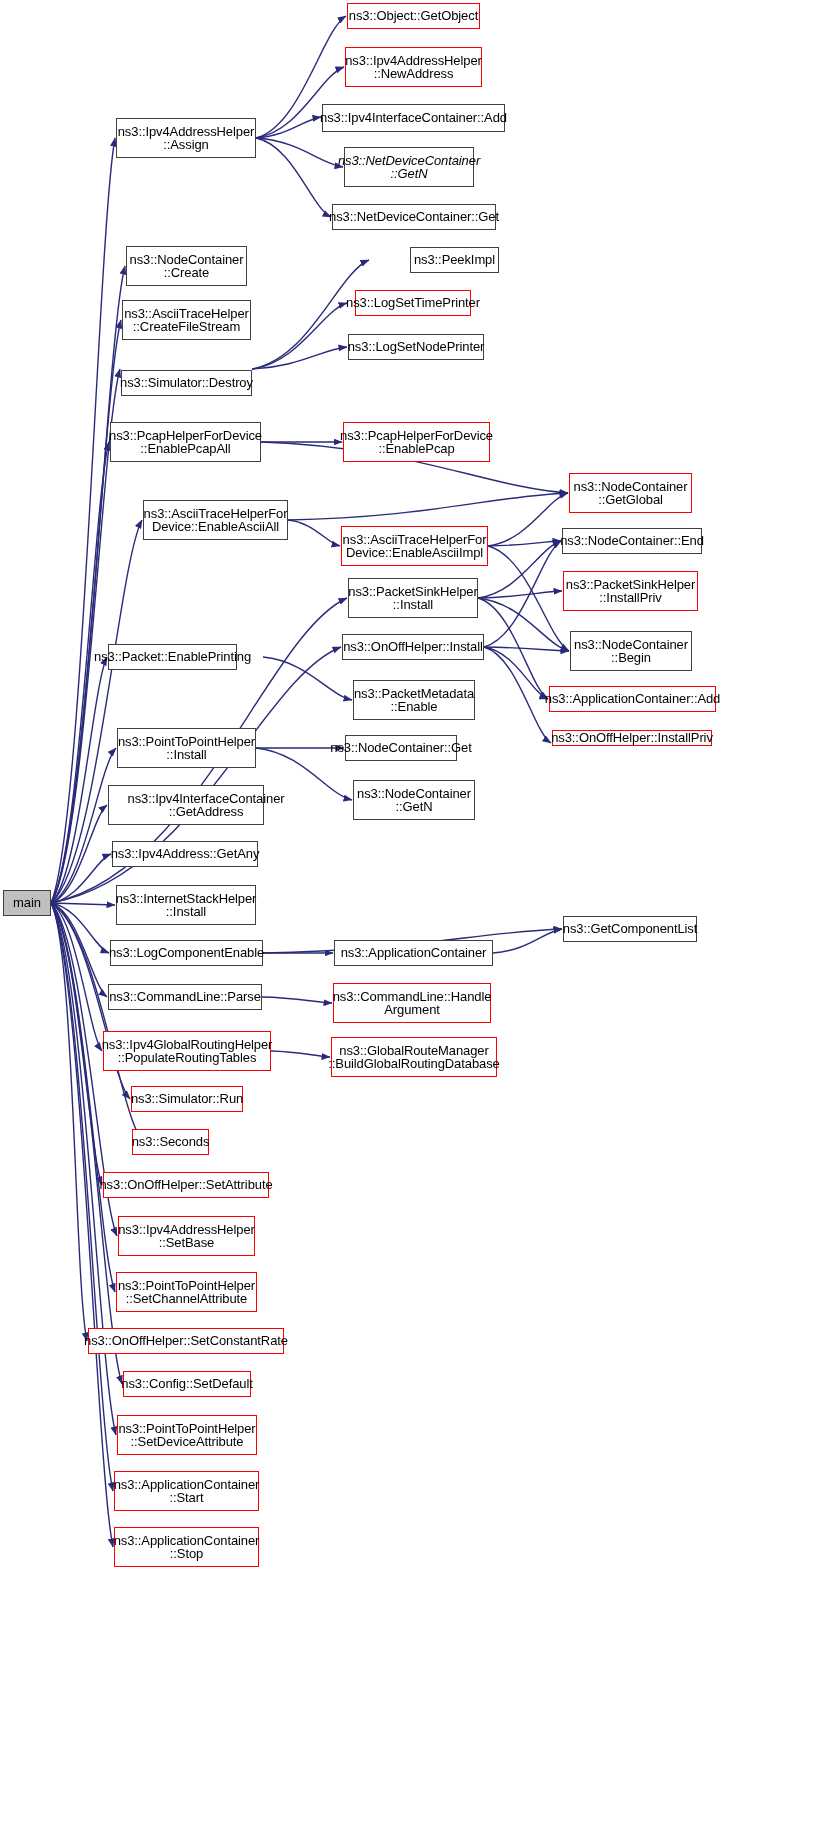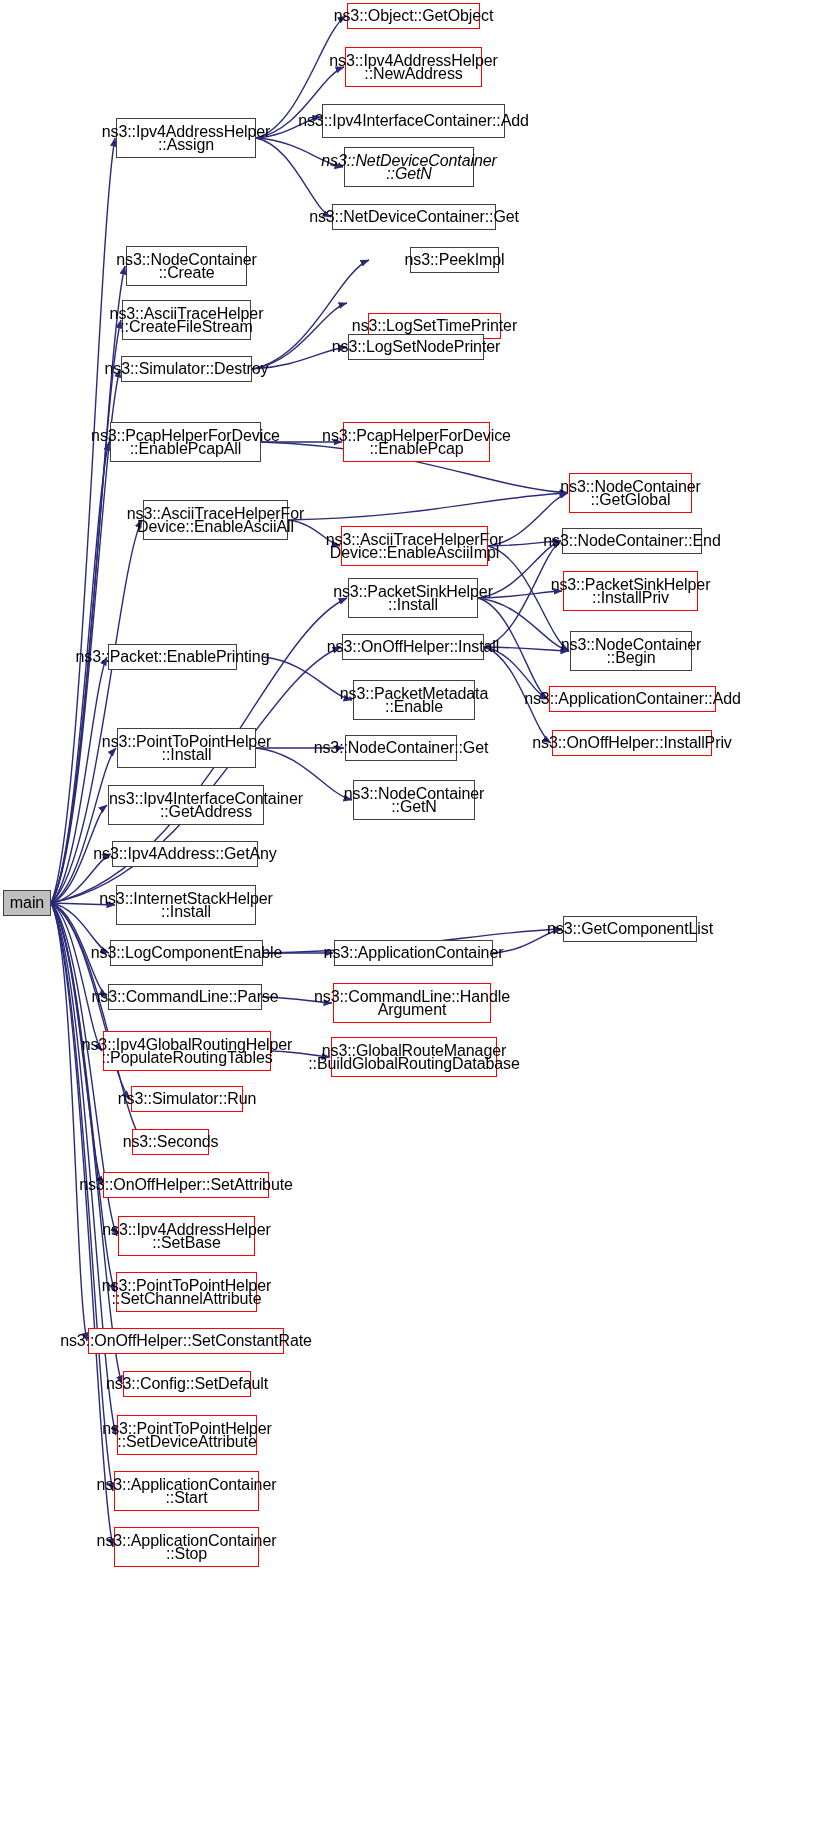--- a/index.html
+++ b/index.html
@@ -12,21 +12,21 @@
   }
   svg.edges{position:absolute;left:0;top:0;width:840px;height:1832px;pointer-events:none;}
   .node{
     position:absolute;
     box-sizing:border-box;
     display:flex;align-items:center;justify-content:center;
     text-align:center;
     background:#ffffff;
     border:1px solid #404040;
     color:#000000;
-    font-size:16px;
+    font-size:13px;
     line-height:13.5px;
     letter-spacing:-0.1px;
     white-space:pre-line;
     z-index:5;
   }
   .node.red{border:1px solid #ff0000;}
   .node.cur{background:#bfbfbf;border:1px solid #404040;}
 </style>
 </head>
 <body>
@@ -95,54 +95,54 @@
         <path d="M51,903 C86.64,951.1 103.2,1326.28 122,1384"></path>
         <path d="M51,903 C83.67,956.2 98.85,1371.16 116,1435"></path>
         <path d="M51,903 C82.185,961.8 96.675,1420.44 113,1491"></path>
         <path d="M51,903 C82.185,967.4 96.675,1469.72 113,1547"></path>
       </g>
   </svg>
   <div id="node-layer">
       <div class="node red" style="left: 347px; top: 3px; width: 133px; height: 26px;"><span>ns3::Object::GetObject</span></div>
       <div class="node red" style="left: 345px; top: 47px; width: 137px; height: 40px;"><span>ns3::Ipv4AddressHelper
 ::NewAddress</span></div>
-      <div class="node" style="left: 322px; top: 104px; width: 183px; height: 34px;"><span>ns3::Ipv4InterfaceContainer::Add</span></div>
+      <div class="node" style="left: 322px; top: 104px; width: 183px; height: 28px;"><span>ns3::Ipv4InterfaceContainer::Add</span></div>
       <div class="node" style="left: 344px; top: 147px; width: 130px; height: 40px; font-style: italic;"><span>ns3::NetDeviceContainer
 ::GetN</span></div>
       <div class="node" style="left: 332px; top: 204px; width: 164px; height: 26px;"><span>ns3::NetDeviceContainer::Get</span></div>
       <div class="node" style="left: 116px; top: 118px; width: 140px; height: 40px;"><span>ns3::Ipv4AddressHelper
 ::Assign</span></div>
       <div class="node" style="left: 126px; top: 246px; width: 121px; height: 40px;"><span>ns3::NodeContainer
 ::Create</span></div>
       <div class="node" style="left: 122px; top: 300px; width: 129px; height: 40px;"><span>ns3::AsciiTraceHelper
 ::CreateFileStream</span></div>
-      <div class="node" style="left: 121px; top: 356px; width: 131px; height: 26px;"><span>ns3::Simulator::Destroy</span></div>
+      <div class="node" style="left: 121px; top: 370px; width: 131px; height: 26px;"><span>ns3::Simulator::Destroy</span></div>
       <div class="node" style="left: 376px; top: 247px; width: 89px; height: 26px; margin-left: 34px;"><span>ns3::PeekImpl</span></div>
-      <div class="node red" style="left: 368px; top: 290px; width: 133px; height: 26px; margin-top: 23px;"><span>ns3::LogSetTimePrinter</span></div>
+      <div class="node red" style="left: 355px; top: 290px; width: 116px; height: 26px;"><span>ns3::LogSetTimePrinter</span></div>
       <div class="node" style="left: 348px; top: 334px; width: 136px; height: 26px;"><span>ns3::LogSetNodePrinter</span></div>
       <div class="node" style="left: 110px; top: 422px; width: 151px; height: 40px;"><span>ns3::PcapHelperForDevice
 ::EnablePcapAll</span></div>
       <div class="node red" style="left: 343px; top: 422px; width: 147px; height: 40px;"><span>ns3::PcapHelperForDevice
 ::EnablePcap</span></div>
       <div class="node" style="left: 143px; top: 500px; width: 145px; height: 40px;"><span>ns3::AsciiTraceHelperFor
 Device::EnableAsciiAll</span></div>
       <div class="node red" style="left: 341px; top: 526px; width: 147px; height: 40px;"><span>ns3::AsciiTraceHelperFor
 Device::EnableAsciiImpl</span></div>
       <div class="node red" style="left: 569px; top: 473px; width: 123px; height: 40px;"><span>ns3::NodeContainer
 ::GetGlobal</span></div>
       <div class="node" style="left: 562px; top: 528px; width: 140px; height: 26px;"><span>ns3::NodeContainer::End</span></div>
       <div class="node" style="left: 348px; top: 578px; width: 130px; height: 40px;"><span>ns3::PacketSinkHelper
 ::Install</span></div>
       <div class="node red" style="left: 563px; top: 571px; width: 135px; height: 40px;"><span>ns3::PacketSinkHelper
 ::InstallPriv</span></div>
       <div class="node" style="left: 342px; top: 634px; width: 142px; height: 26px;"><span>ns3::OnOffHelper::Install</span></div>
       <div class="node" style="left: 570px; top: 631px; width: 122px; height: 40px;"><span>ns3::NodeContainer
 ::Begin</span></div>
       <div class="node red" style="left: 549px; top: 686px; width: 167px; height: 26px;"><span>ns3::ApplicationContainer::Add</span></div>
-      <div class="node red" style="left: 552px; top: 730px; width: 160px; height: 26px;"><span>ns3::OnOffHelper::InstallPriv</span></div>
+      <div class="node red" style="left: 552px; top: 730px; width: 160px; height: 16px;"><span>ns3::OnOffHelper::InstallPriv</span></div>
       <div class="node" style="left: 108px; top: 644px; width: 129px; height: 26px;"><span>ns3::Packet::EnablePrinting</span></div>
       <div class="node" style="left: 353px; top: 680px; width: 122px; height: 40px;"><span>ns3::PacketMetadata
 ::Enable</span></div>
       <div class="node" style="left: 117px; top: 728px; width: 139px; height: 40px;"><span>ns3::PointToPointHelper
 ::Install</span></div>
       <div class="node" style="left: 345px; top: 735px; width: 112px; height: 26px;"><span>ns3::NodeContainer::Get</span></div>
       <div class="node" style="left: 353px; top: 780px; width: 122px; height: 40px;"><span>ns3::NodeContainer
 ::GetN</span></div>
       <div class="node" style="left: 108px; top: 785px; width: 156px; height: 40px; padding-left: 40px;"><span>ns3::Ipv4InterfaceContainer
 ::GetAddress</span></div>

